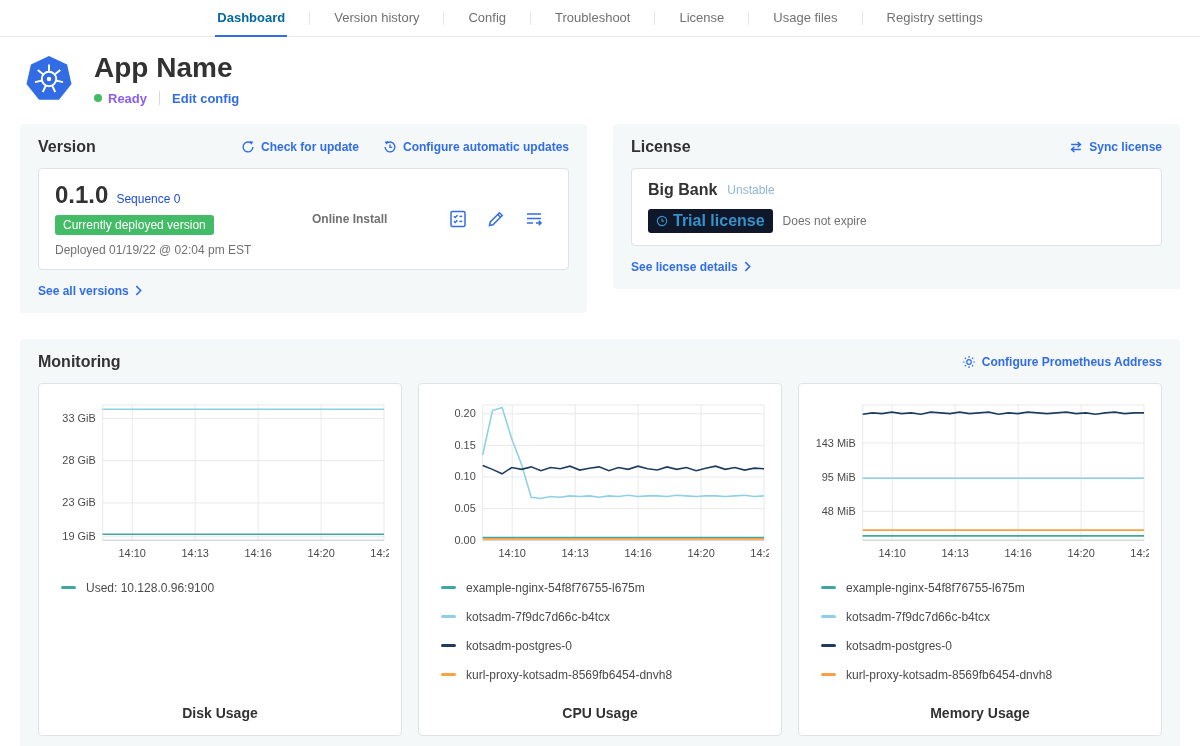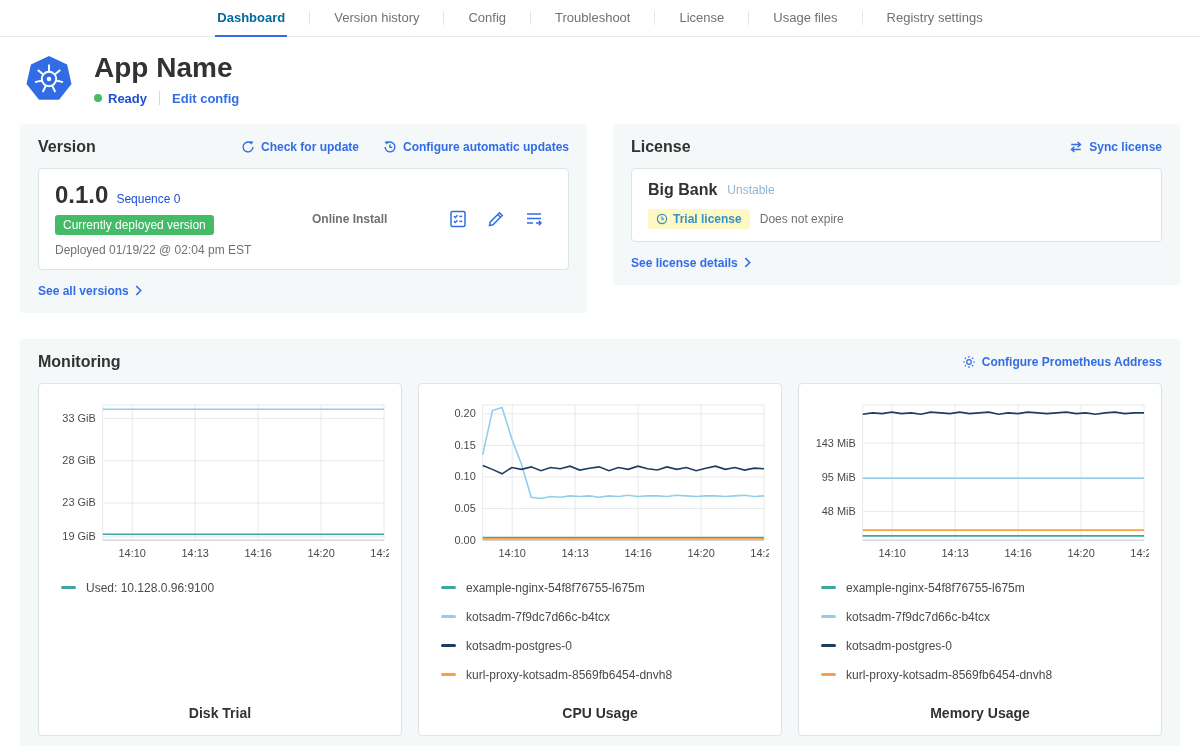--- a/index.html
+++ b/index.html
@@ -20,21 +20,21 @@
     border-bottom:2px solid transparent; margin-bottom:-1px; white-space:nowrap;
   }
   .tab.active { color:#0369a1; font-weight:bold; border-bottom-color:#326de6; }
   .tab-divider { width:1px; height:14px; background:#e4e7e9; align-self:center; }
 
   
   .app-header { display:flex; align-items:center; gap:20px; padding:16px 24px 8px; }
   .app-logo svg { display:block; }
   h1 { font-size:28px; font-weight:bold; line-height:1.1; }
   .app-sub { display:flex; align-items:center; margin-top:7px; }
-  .status { display:inline-flex; align-items:center; gap:6px; color:#1d4ed8; font-size:13px; font-weight:600; }
+  .status { display:inline-flex; align-items:center; gap:6px; color:#8b5cf6; font-size:13px; font-weight:600; }
   .dot { width:8px; height:8px; border-radius:50%; background:#44bb66; }
   .vdiv { width:1px; height:14px; background:#d7dadd; margin:0 12px; }
 
   .blue-link { color:#326de6; font-weight:bold; cursor:pointer; display:inline-flex; align-items:center; gap:6px; font-size:13px; }
   .blue-link.sm { font-size:12px; }
   .icn svg { display:block; }
 
   
   .cards-row { display:flex; gap:26px; padding:10px 20px 0; align-items:flex-start; }
   .card { background:#f4f8f9; border-radius:4px; }
@@ -57,22 +57,22 @@
   .v-mid { font-size:12px; font-weight:bold; color:#717171; }
   .v-icons { display:flex; gap:18px; padding-right:8px; color:#326de6; }
   .v-icons .icn { cursor:pointer; }
   .see-link { margin-top:14px; }
 
   .l-row1 { display:flex; align-items:center; }
   .l-name { font-size:16px; font-weight:bold; }
   .l-channel { font-size:12px; color:#8db6d6; margin-left:10px; font-weight:500; }
   .l-row2 { display:flex; align-items:center; margin-top:10px; }
   .trial-badge {
-    display:inline-flex; align-items:center; gap:5px; background:#fef9c3; color:#3791c9;
-    font-size:12px; font-weight:600; padding:3px 8px; border-radius:3px;
+    display:inline-flex; align-items:center; gap:5px; background:#0f172a; color:#3791c9;
+    font-size:16px; font-weight:600; padding:3px 8px; border-radius:3px;
   }
   .l-expire { font-size:12px; color:#717171; margin-left:10px; }
 
   
   .monitoring { margin:26px 20px 0; padding:14px 18px 16px; }
   .charts-row { display:flex; gap:16px; margin-top:12px; }
   .chart-box {
     flex:1; background:#fff; border:1px solid #dfe3e6; border-radius:4px;
     padding:12px 12px 14px; display:flex; flex-direction:column; min-height:336px;
   }
@@ -294,21 +294,21 @@
             <line x1="52" y1="145" x2="335" y2="145" stroke="#c2c6c9"></line>
             <polyline points="52.0,139.1 335.0,139.1" fill="none" stroke="#3fa7a1" stroke-width="1.6"></polyline>
             <polyline points="52.0,13.3 335.0,13.3" fill="none" stroke="#8fd0e8" stroke-width="1.6"></polyline>
           </svg></div>
       <div class="legend">
           <div class="legend-item">
             <span class="dash" style="background: rgb(63, 167, 161);"></span>
             <span class="legend-label">Used: 10.128.0.96:9100</span>
           </div>
         </div>
-      <div class="chart-title">Disk Trial</div>
+      <div class="chart-title">Disk Usage</div>
     </div>
     <div class="chart-box">
       <div class="chart-area"><svg viewBox="0 0 340 172" width="100%">
             <line x1="52" y1="9" x2="335" y2="9" stroke="#e7e9ea"></line>
             <line x1="52" y1="9" x2="52" y2="145" stroke="#e7e9ea"></line>
             <line x1="52" y1="145" x2="335" y2="145" stroke="#e7e9ea"></line>
             <text x="45" y="148.5" text-anchor="end">0.00</text>
             <line x1="52" y1="113.22429906542055" x2="335" y2="113.22429906542055" stroke="#e7e9ea"></line>
             <text x="45" y="116.72429906542055" text-anchor="end">0.05</text>
             <line x1="52" y1="81.4485981308411" x2="335" y2="81.4485981308411" stroke="#e7e9ea"></line>

